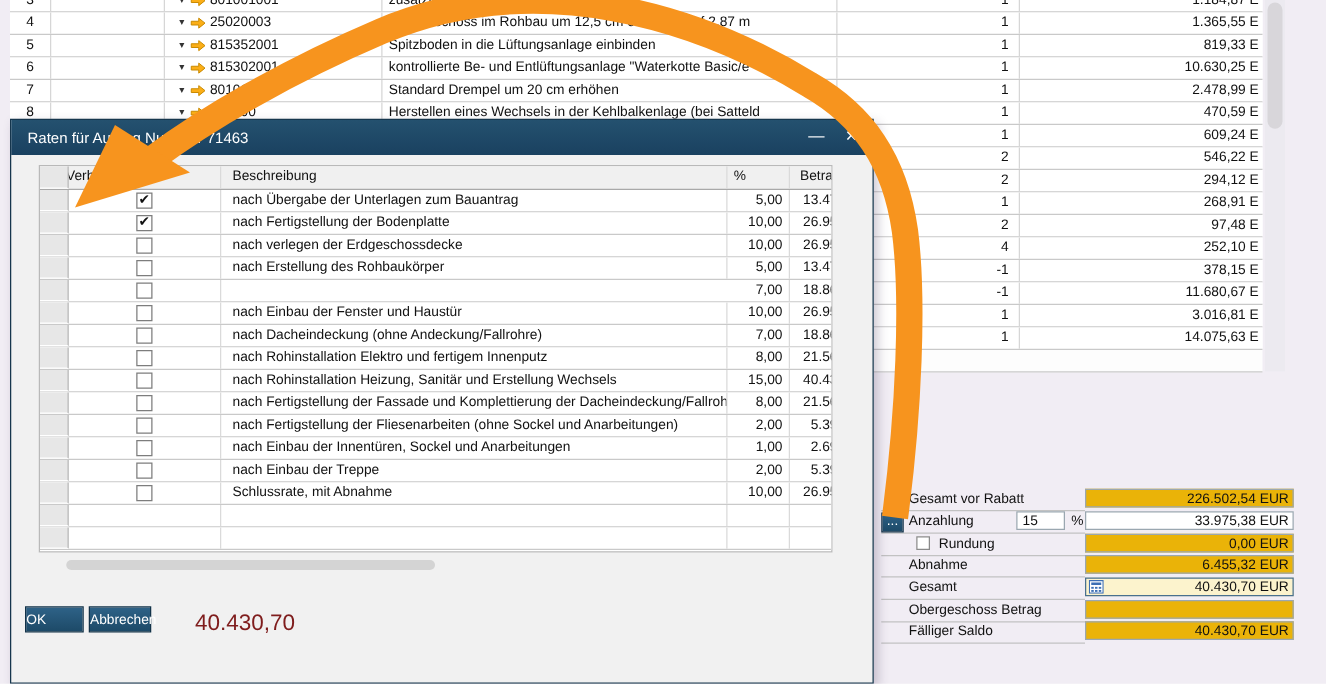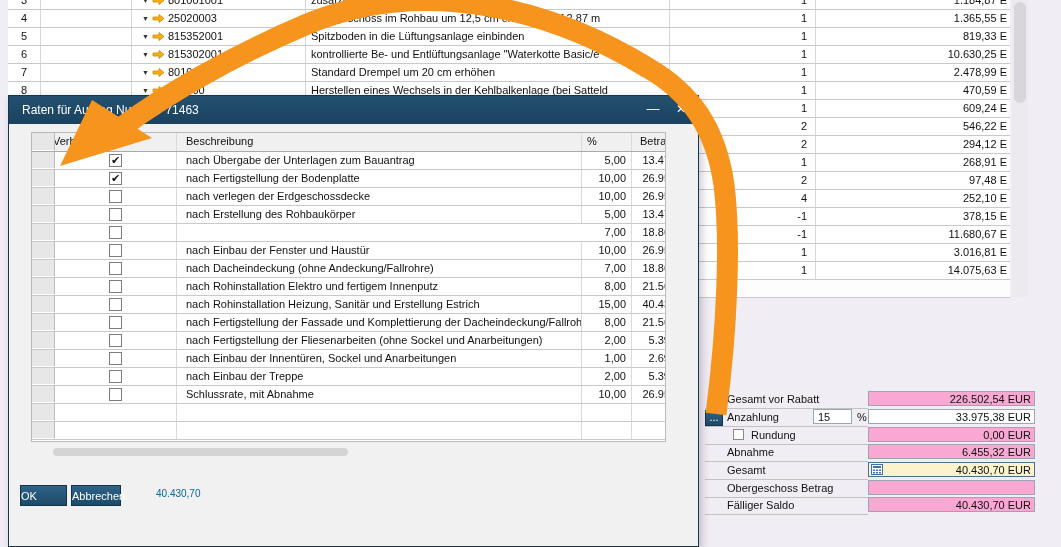--- a/index.html
+++ b/index.html
@@ -45,28 +45,28 @@
   .d-betrag{left:600px;width:42px;text-align:right;padding-right:4px;}
   .d-betrag.hdrtxt{text-align:left;padding-left:8px;}
   .cbx{width:13px;height:13px;background:#fff;border:1px solid #7d7d7d;box-sizing:border-box;
        font-size:11px;line-height:11px;text-align:center;color:#111;}
   .h-scroll{position:absolute;left:44px;top:352px;width:295px;height:8px;background:#d4d4d4;border-radius:4px;}
 
   .dlg-btn{position:absolute;height:21px;background:linear-gradient(#2e6287,#1d4a68);color:#fff;
            line-height:21px;font-size:11px;border:1px solid #123349;box-sizing:border-box;cursor:default;}
   .btn-ok{left:11px;top:389px;width:47px;}
   .btn-cancel{left:62px;top:389px;width:50px;}
-  .dlg-total{position:absolute;left:147px;top:392px;font-size:10px;color:#0369a1;}
+  .dlg-total{position:absolute;left:147px;top:392px;font-size:18px;color:#7f1d1d;}
 
   
   .sum-row{position:absolute;left:705px;width:335px;height:18px;}
   .sum-line{position:absolute;left:0px;right:172px;bottom:0;border-bottom:1px solid #c2c2c2;}
   .sum-label{position:absolute;left:22px;top:2px;white-space:nowrap;}
   .sum-field{position:absolute;left:163px;top:0px;width:167px;height:15px;border:1px solid #9aa7b0;
-             background:#f9a8d4;text-align:right;line-height:14px;padding-right:3px;box-sizing:border-box;white-space:nowrap;}
+             background:#eab308;text-align:right;line-height:14px;padding-right:3px;box-sizing:border-box;white-space:nowrap;}
   .sum-field.white{background:#fff;}
   .sum-field.yellow{background:#fcf3cd;border:1px solid #49708e;}
   .ellipsis-btn{position:absolute;left:0px;top:1px;width:18px;height:16px;background:linear-gradient(#2e6287,#1d4a68);
                 color:#fff;text-align:center;line-height:12px;font-size:11px;border:1px solid #123349;box-sizing:border-box;cursor:default;}
   .pct-input{position:absolute;left:108px;top:0px;width:39px;height:15px;border:1px solid #9aa7b0;background:#fff;
              line-height:14px;padding-left:4px;box-sizing:border-box;}
   .pct-sign{position:absolute;left:152px;top:2px;}
   .sum-cbx{position:absolute;left:28px;top:2px;width:11px;height:11px;background:#fff;border:1px solid #8a8a8a;box-sizing:border-box;}
   .sum-label.indent{left:46px;}
   .calc-ico{position:absolute;left:2px;top:1px;width:12px;height:11px;}
@@ -389,21 +389,21 @@
             </div>
             <div class="dcell d-desc">nach Rohinstallation Elektro und fertigem Innenputz</div>
             <div class="dcell d-pct">8,00</div>
             <div class="dcell d-betrag">21.56</div>
           </div>
           <div class="drow">
             <div class="dcell d-rowhdr"></div>
             <div class="dcell d-verb">
               <div class="cbx"></div>
             </div>
-            <div class="dcell d-desc">nach Rohinstallation Heizung, Sanitär und Erstellung Estrich</div>
+            <div class="dcell d-desc">nach Rohinstallation Heizung, Sanitär und Erstellung Wechsels</div>
             <div class="dcell d-pct">15,00</div>
             <div class="dcell d-betrag">40.43</div>
           </div>
           <div class="drow">
             <div class="dcell d-rowhdr"></div>
             <div class="dcell d-verb">
               <div class="cbx"></div>
             </div>
             <div class="dcell d-desc">nach Fertigstellung der Fassade und Komplettierung der Dacheindeckung/Fallrohre</div>
             <div class="dcell d-pct">8,00</div>

